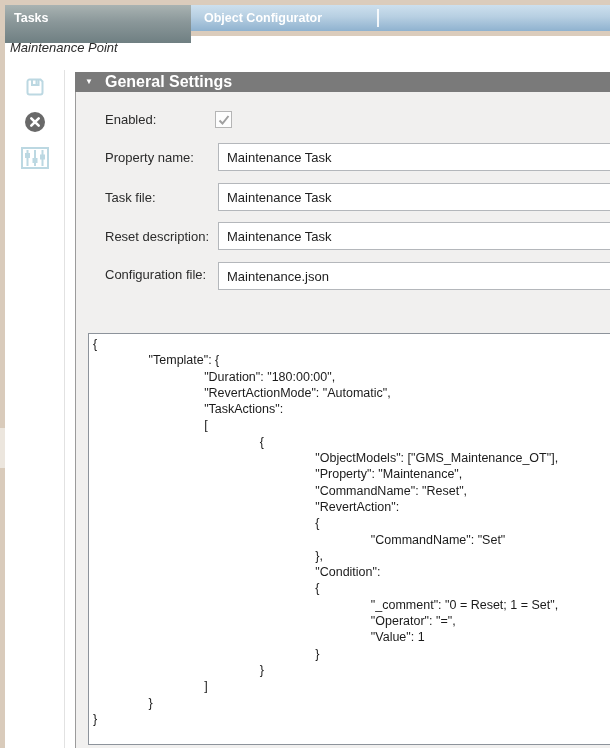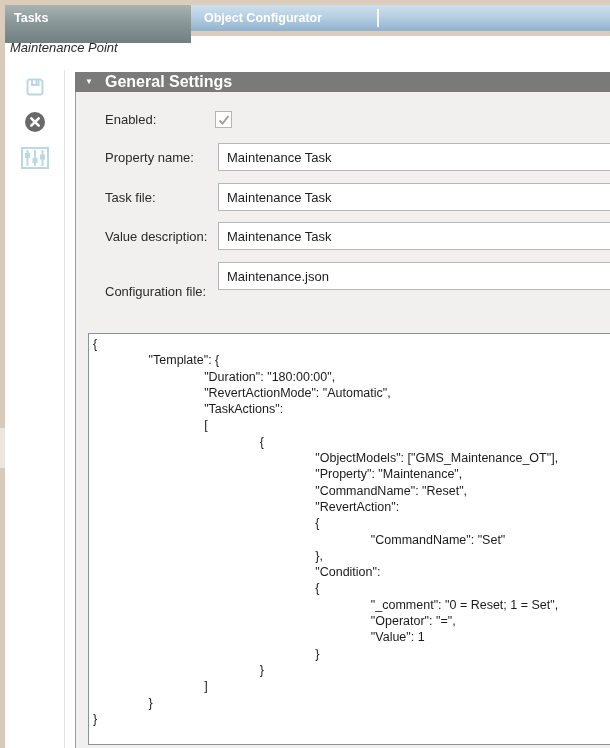--- a/index.html
+++ b/index.html
@@ -119,24 +119,24 @@
           </svg>
         </span>
       </div>
 
       <span class="fld-label" style="top:58px;">Property name:</span>
       <input class="fld-input" style="top: 51px;" type="text" value="Maintenance Task">
 
       <span class="fld-label" style="top:98px;">Task file:</span>
       <input class="fld-input" style="top: 91px;" type="text" value="Maintenance Task">
 
-      <span class="fld-label" style="top:137px;">Value description:</span>
+      <span class="fld-label" style="top:137px;">Reset description:</span>
       <input class="fld-input" style="top: 130px;" type="text" value="Maintenance Task">
 
-      <span class="fld-label" style="top:192px;">Configuration file:</span>
+      <span class="fld-label" style="top:175px;">Configuration file:</span>
       <input class="fld-input" style="top: 170px;" type="text" value="Maintenance.json">
 
       <div class="code-box">
         <div id="code-content">
             <div class="code-line">{</div>
             <div class="code-line">	"Template": {</div>
             <div class="code-line">		"Duration": "180:00:00",</div>
             <div class="code-line">		"RevertActionMode": "Automatic",</div>
             <div class="code-line">		"TaskActions":</div>
             <div class="code-line">		[</div>

